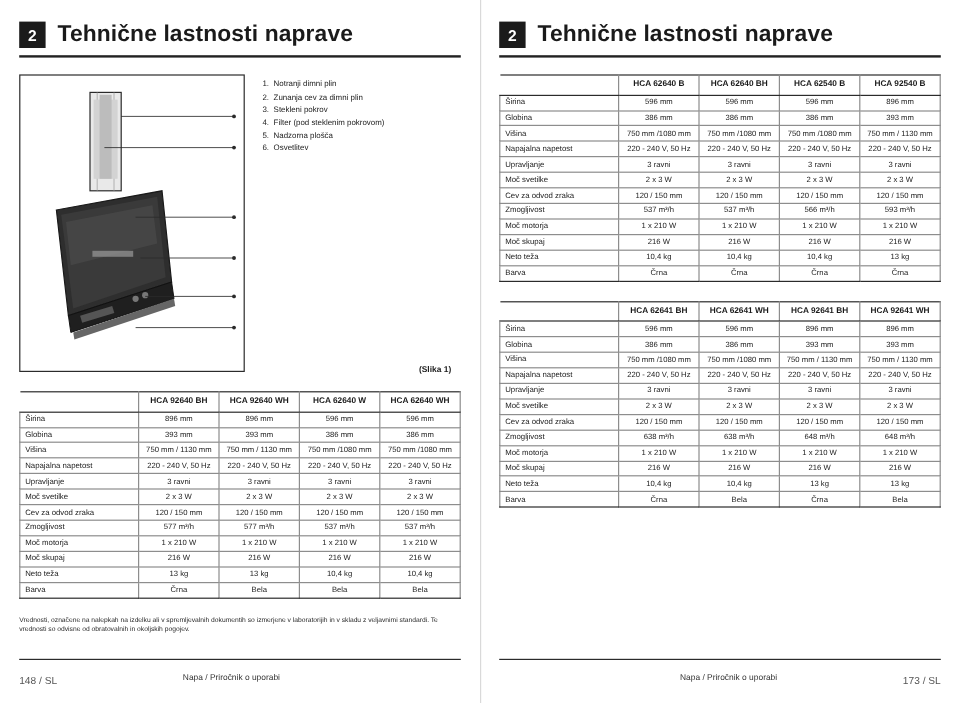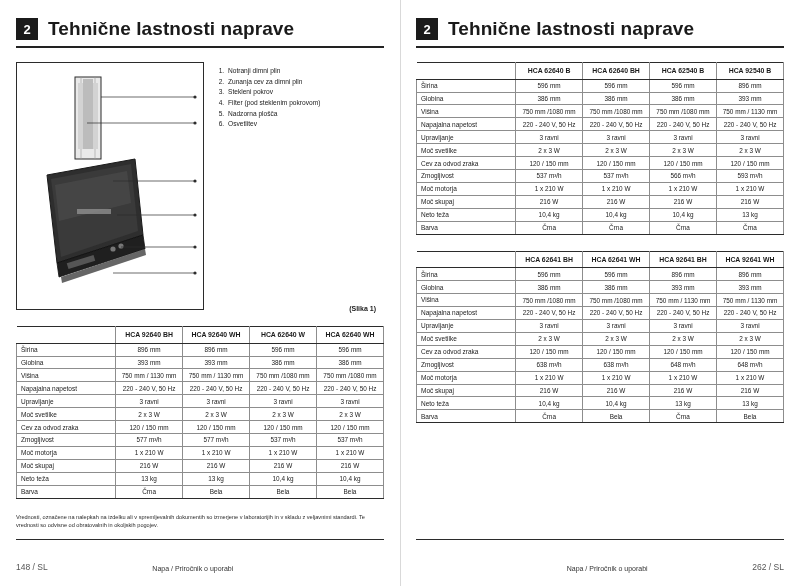--- a/index.html
+++ b/index.html
@@ -130,23 +130,23 @@
     color: #2b2b2b;
     margin-top: 14px;
   }
 
   
   .footer {
     position: absolute;
     left: 16px; right: 16px;
     bottom: 14px;
     border-top: 1.3px solid #2b2b2b;
-    padding-top: 22px;
+    padding-top: 12px;
     display: flex;
-    align-items: flex-end;
+    align-items: flex-start;
     font-size: 7px;
     color: #333;
   }
   .footer .pg { font-size: 8.5px; color: #555; }
   .footer .center { flex: 1; text-align: center; }
   .footer-right { justify-content: flex-start; }
   .footer-right .pg-r { font-size: 8.5px; color: #555; margin-left: auto; }
 </style>
 </head>
 <body>
@@ -549,15 +549,15 @@
         <td>Bela</td>
         <td>Črna</td>
         <td>Bela</td>
       </tr>
     </tbody>
   </table>
 
   <div class="footer footer-right">
     <div style="width:46px"></div>
     <div class="center">Napa / Priročnik o uporabi</div>
-    <div class="pg-r">262 / SL</div>
+    <div class="pg-r">173 / SL</div>
   </div>
 </div>
 
 </body></html>

